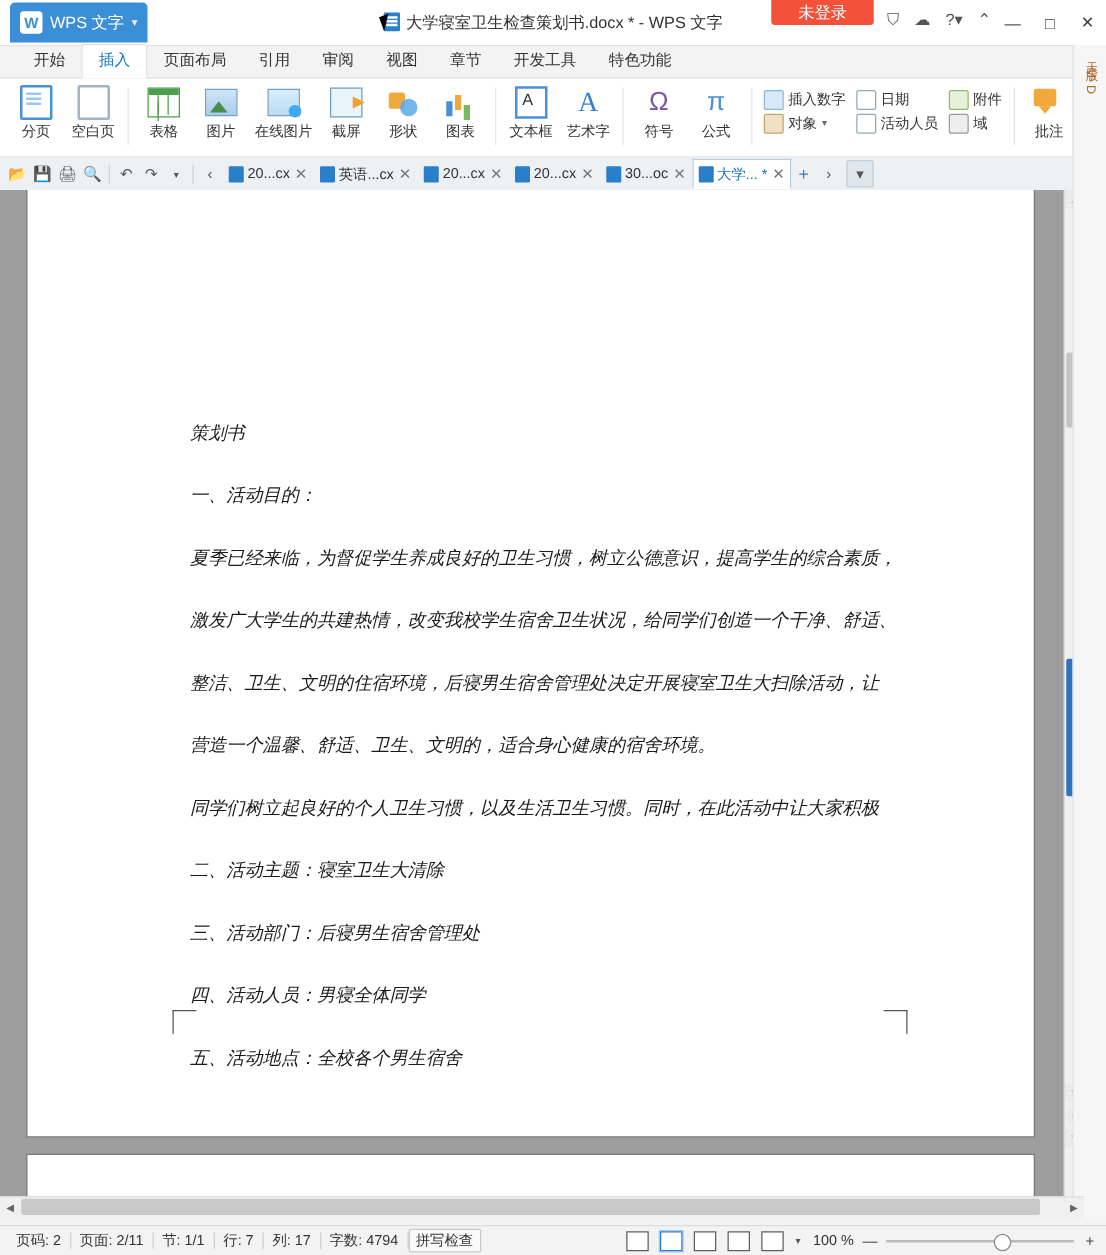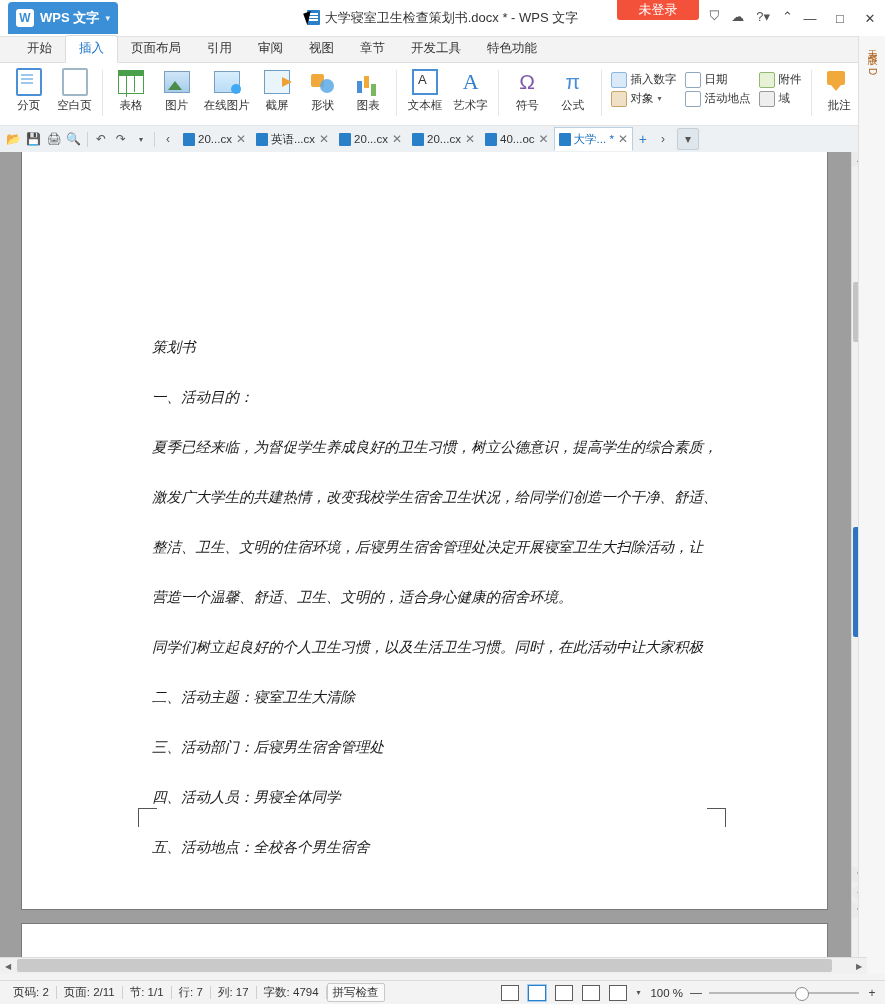--- a/index.html
+++ b/index.html
@@ -20,21 +20,21 @@
   }
   .wps-tab{
     position:absolute;left:8px;top:2px;width:110px;height:32px;
     background:#3a8fd6;border-radius:4px 4px 0 0;color:#fff;
     display:flex;align-items:center;gap:6px;padding:0 8px;box-sizing:border-box;
   }
   .wps-tab .logo{
     width:18px;height:18px;border-radius:3px;background:#fff;color:#3a8fd6;
     font-weight:bold;font-size:12px;display:flex;align-items:center;justify-content:center;
   }
-  .wps-tab .t{font-size:13px;font-weight:bold;}
+  .wps-tab .t{font-size:13px;font-weight:normal;}
   .wps-tab .caret{margin-left:auto;font-size:9px;opacity:.9;}
   .doc-title{
     position:absolute;left:0;right:0;top:9px;text-align:center;
     font-size:13px;color:#333;
   }
   .doc-title .dicon{
     display:inline-block;width:13px;height:15px;vertical-align:-3px;margin-right:5px;
     background:#2a7fc9;border-radius:1px;position:relative;
   }
   .doc-title .dicon:after{
@@ -303,21 +303,21 @@
         <span style="font-size:8px;color:#666">▾</span>
       </div>
     </div>
     <div class="smallcol">
       <div class="smallbtn">
         <span class="sq" style="background:#fff;border:1px solid #8fa8bf"></span>
         <span>日期</span>
       </div>
       <div class="smallbtn">
         <span class="sq" style="background:#fff;border:1px solid #8fa8bf"></span>
-        <span>活动地点</span>
+        <span>活动人员</span>
       </div>
     </div>
     <div class="smallcol">
       <div class="smallbtn">
         <span class="sq" style="background:#e7f1d8;border:1px solid #95b86f"></span>
         <span>附件</span>
       </div>
       <div class="smallbtn">
         <span class="sq" style="background:#eeeeee;border:1px solid #9a9a9a"></span>
         <span>域</span>
@@ -366,21 +366,21 @@
       <span class="tx">20...cx</span>
       <span class="cl">✕</span>
     </div>
     <div class="dtab">
       <span class="ti"></span>
       <span class="tx">20...cx</span>
       <span class="cl">✕</span>
     </div>
     <div class="dtab">
       <span class="ti"></span>
-      <span class="tx">40...oc</span>
+      <span class="tx">30...oc</span>
       <span class="cl">✕</span>
     </div>
     <div class="dtab active">
       <span class="ti"></span>
       <span class="tx">大学... *</span>
       <span class="cl">✕</span>
     </div>
 
     <span class="qicon" style="font-size:14px;color:#2a7fc9">+</span>
     <span class="qicon">›</span>

